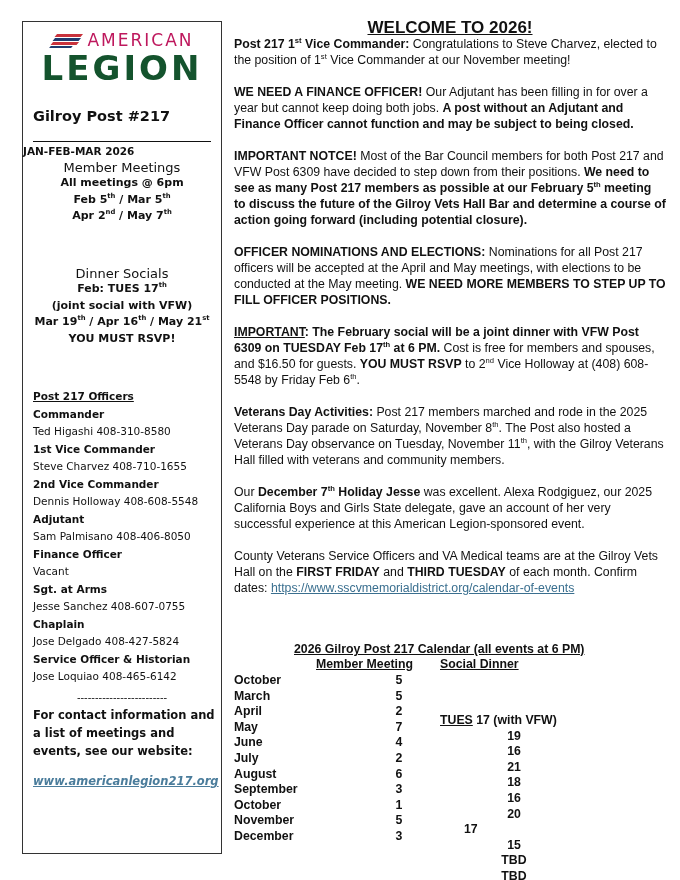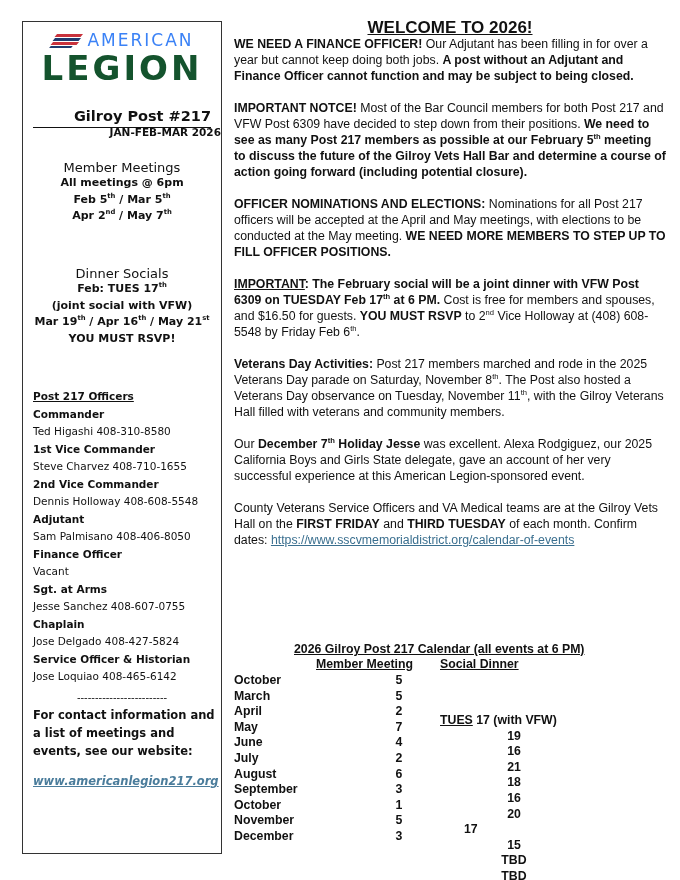--- a/index.html
+++ b/index.html
@@ -7,24 +7,24 @@
   sup { font-size:0.62em; line-height:0; vertical-align:super; }
   .u { text-decoration:underline; }
   b { font-weight:bold; }
 
   
   .sidebar { position:absolute; left:22px; top:21px; width:200px; height:833px; border:1.5px solid #333; box-sizing:border-box; font-family:"DejaVu Sans", sans-serif; }
   .logo { position:absolute; left:0; top:8px; width:100%; text-align:center; }
   .logo-top { display:flex; align-items:center; justify-content:center; gap:3px; height:20px; }
   .flag { width:34px; height:14px; position:relative; }
   .flag span { position:absolute; height:2.5px; transform:skewX(-40deg); }
-  .logo-american { color:#3b82f6; font-size:17px; letter-spacing:2px; font-family:"DejaVu Sans", sans-serif; font-weight:normal; }
+  .logo-american { color:#be185d; font-size:17px; letter-spacing:2px; font-family:"DejaVu Sans", sans-serif; font-weight:normal; }
   .logo-legion { color:#14532d; font-size:34px; letter-spacing:3px; font-weight:bold; line-height:36px; font-family:"DejaVu Sans", sans-serif; margin-top:0px; }
-  .post-name { position:absolute; top:86px; left:10px; right:10px; text-align:right; font-size:14.5px; font-weight:bold; padding-bottom:3px; border-bottom:1.2px solid #111; }
-  .quarter { position:absolute; top:104px; left:0; right:0; text-align:right; font-size:10.5px; font-weight:bold; }
+  .post-name { position:absolute; top:86px; left:10px; right:10px; text-align:left; font-size:14.5px; font-weight:bold; padding-bottom:17px; border-bottom:1.2px solid #111; }
+  .quarter { position:absolute; top:123px; left:0; right:0; text-align:left; font-size:10.5px; font-weight:bold; }
   .sec-title { text-align:center; font-size:13px; font-weight:normal; }
   .centered { position:absolute; left:0; right:0; text-align:center; }
   .centered .line { font-size:11px; font-weight:bold; line-height:16.5px; }
   .meetings { top:138px; }
   .dinners { top:244px; }
   .officers { position:absolute; left:10px; top:366px; right:6px; font-size:10.5px; line-height:17.5px; }
   .officers .hd { font-weight:bold; text-decoration:underline; }
   .officers .role { font-weight:bold; }
   .officers .name { font-weight:normal; }
   .dashes { position:absolute; top:670px; left:0; right:0; text-align:center; font-size:10px; letter-spacing:0px; }
@@ -101,20 +101,21 @@
     <div class="name">Jose Loquiao 408-465-6142</div>
   </div>
 
   <div class="dashes">-------------------------</div>
   <div class="contact">For contact information and a list of meetings and events, see our website:</div>
   <a class="website">www.americanlegion217.org</a>
 </div>
 
 <div class="main">
   <div class="welcome">WELCOME TO 2026!</div>
+  <p><b>Post 217 1</b><b><sup>st</sup></b><b> Vice Commander:</b><span> Congratulations to Steve Charvez, elected to the position of 1</span><sup>st</sup><span> Vice Commander at our November meeting!</span></p>
 
   <p><b>WE NEED A FINANCE OFFICER!</b><span> Our Adjutant has been filling in for over a year but cannot keep doing both jobs. </span><b>A post without an Adjutant and Finance Officer cannot function and may be subject to being closed.</b></p>
 
   <p><b>IMPORTANT NOTCE!</b><span> Most of the Bar Council members for both Post 217 and VFW Post 6309 have decided to step down from their positions. </span><b>We need to see as many Post 217 members as possible at our February 5</b><b><sup>th</sup></b><b> meeting to discuss the future of the Gilroy Vets Hall Bar and determine a course of action going forward (including potential closure).</b></p>
 
   <p><b>OFFICER NOMINATIONS AND ELECTIONS:</b><span> Nominations for all Post 217 officers will be accepted at the April and May meetings, with elections to be conducted at the May meeting. </span><b>WE NEED MORE MEMBERS TO STEP UP TO FILL OFFICER POSITIONS.</b></p>
 
   <p><b class="u">IMPORTANT</b><b>: The February social will be a joint dinner with VFW Post 6309 on TUESDAY Feb 17</b><b><sup>th</sup></b><b> at 6 PM.</b><span> Cost is free for members and spouses, and $16.50 for guests. </span><b>YOU MUST RSVP</b><span> to 2</span><sup>nd</sup><span> Vice Holloway at (408) 608-5548 by Friday Feb 6</span><sup>th</sup><span>.</span></p>
 
   <p><b>Veterans Day Activities:</b><span> Post 217 members marched and rode in the 2025 Veterans Day parade on Saturday, November 8</span><sup>th</sup><span>. The Post also hosted a Veterans Day observance on Tuesday, November 11</span><sup>th</sup><span>, with the Gilroy Veterans Hall filled with veterans and community members.</span></p>

